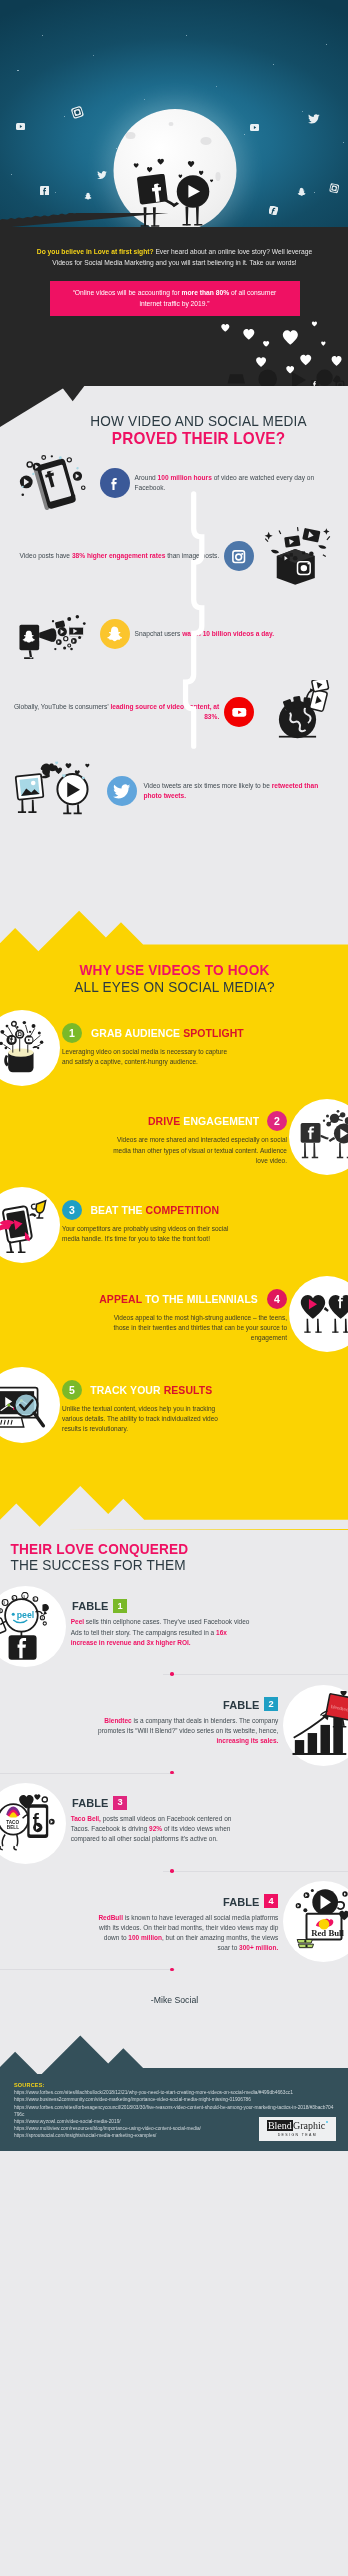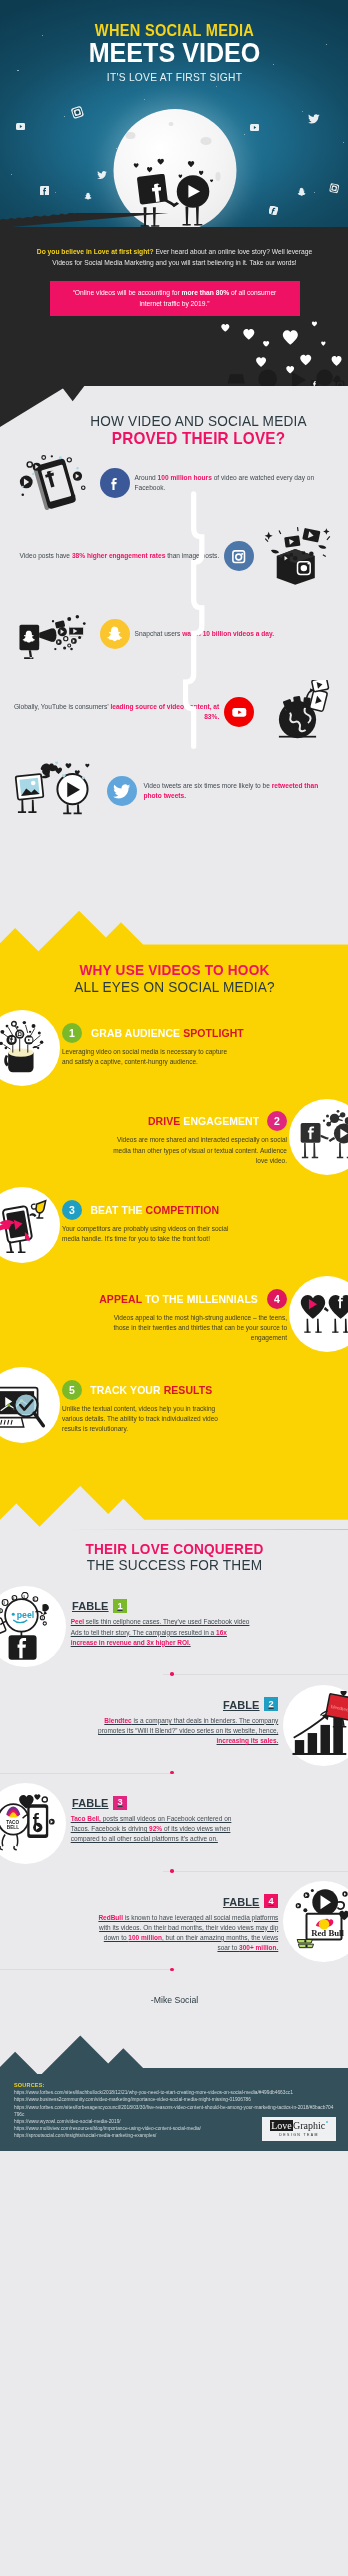--- a/index.html
+++ b/index.html
@@ -125,21 +125,21 @@
 
   
   .sec4 { background:#eaeaec; position:relative; padding-bottom:5.8px; }
   .fable { position:relative; display:flex; align-items:flex-start; min-height:74px; margin-top:3.5px; }
   .fable.rev { flex-direction:row-reverse; }
   .f-circle {
     width:81px; height:81px; border-radius:50%; background:#fff; flex:0 0 81px;
     display:flex; align-items:center; justify-content:center; margin-left:-15px; position:relative;
   }
   .fable.rev .f-circle { margin-left:0; margin-right:-15px; }
-  .f-body { flex:1; padding:12.8px 8.1px 0 4.7px;text-decoration:underline; }
+  .f-body { flex:1; padding:12.8px 8.1px 0 4.7px; }
   .fable.rev .f-body { text-align:right; padding:12.8px 4.7px 0 8.1px; }
   .f-label { display:flex; align-items:center; gap:3.5px; }
   .fable.rev .f-label { justify-content:flex-end; }
   .f-word {
     font-size:11.6px; font-weight:bold; color:#2b3a42; letter-spacing:0.1px;
     font-family:"Liberation Sans Narrow","Liberation Sans",sans-serif; transform:scaleX(.95);
   }
   .f-num {
     color:#fff; font-size:9.3px; font-weight:bold; padding:0.6px 4.7px; line-height:1.35;
     font-family:"Liberation Sans Narrow","Liberation Sans",sans-serif;
@@ -239,25 +239,20 @@
           <rect x="2" y="2" width="20" height="20" rx="4" fill="#fff"></rect>
           <rect x="5" y="5" width="14" height="14" rx="3" fill="none" stroke="#11465c" stroke-width="2"></rect>
           <circle cx="12" cy="12" r="3.6" fill="#11465c"></circle>
           <circle cx="17.4" cy="6.6" r="1.1" fill="#11465c"></circle>
         </g>
       </svg>
     <svg class="mini-social" style="left:84px;top:192px" width="8.1" height="8.7" viewBox="0 0 24 24">
         <path d="M12 1.5c3.1 0 5 2.3 5 5.2 0 1 .1 2 .3 2.3.3.4 1.4-.3 2-.1.6.2.8 1 .2 1.4-.6.4-2 .8-2.1 1.3-.2.7 2.1 4 4.3 4.4.7.2.6 1 0 1.3-.7.3-2 .5-2.3.9-.2.4.1 1.1-.4 1.3-.7.3-2.1-.3-3.3.1-1 .3-1.8 1.9-3.7 1.9s-2.7-1.6-3.7-1.9c-1.2-.4-2.6.2-3.3-.1-.5-.2-.2-.9-.4-1.3-.3-.4-1.6-.6-2.3-.9-.6-.3-.7-1.1 0-1.3 2.2-.4 4.5-3.7 4.3-4.4-.1-.5-1.5-.9-2.1-1.3-.6-.4-.4-1.2.2-1.4.6-.2 1.7.5 2-.1.2-.3.3-1.3.3-2.3 0-2.9 1.9-5.2 5-5.2z" fill="#fff"></path>
       </svg>
 
-    <div class="hero-title-wrap">
-      <div class="t-line1">WHEN SOCIAL MEDIA</div>
-      <div class="t-line2">MEETS VIDEO</div>
-      <div class="t-line3">IT'S LOVE AT FIRST SIGHT</div>
-    </div>
 
     <div class="moon">
       <span class="crater" style="left:12.8px;top:23px;width:9.3px;height:7px"></span>
       <span class="crater" style="left:87px;top:28px;width:11.6px;height:8.1px"></span>
       <span class="crater" style="left:35px;top:70px;width:7px;height:11.6px"></span>
       <span class="crater" style="left:70px;top:88px;width:8.1px;height:5.8px"></span>
       <span class="crater" style="left:102px;top:63px;width:5.8px;height:9.3px"></span>
       <span class="crater" style="left:55px;top:12.8px;width:5.2px;height:4.1px"></span>
     </div>
 
@@ -754,21 +749,21 @@
       </div>
     </div>
     <div style="height:25.6px"></div>
   </section>
 
   <svg class="zig-top" viewBox="0 0 600 76" preserveAspectRatio="none" style="display:block;background:#fbd302">
     <path fill="#eaeaec" d="M0 76V58l28-28 40 40 70-70 48 48 26-26 36 36h352v16z"></path>
   </svg>
 
   <section class="sec4">
-    <div style="text-align:center;padding-top:10.5px">
+    <div style="text-align:left;padding-top:10.5px">
       <div class="h-pink" style="font-size:14.5px">THEIR LOVE CONQUERED</div>
       <div class="h-dark" style="font-size:14.5px">THE SUCCESS FOR THEM</div>
     </div>
 
     <div class="fable" style="margin-top:12.8px">
       <div class="f-circle">
         <svg width="69" height="70" viewBox="0 0 118 120">
           <g>
             <circle cx="52" cy="40" r="28" fill="#fff" stroke="#1c1c1c" stroke-width="3"></circle>
             <circle cx="38" cy="38" r="2.6" fill="#1f9fc4"></circle>
@@ -973,20 +968,20 @@
         <li>https://www.forbes.com/sites/lilachbullock/2018/12/21/why-you-need-to-start-creating-more-videos-on-social-media/#499db4663cc1</li>
         <li>https://www.business2community.com/video-marketing/importance-video-social-media-might-missing-01906786</li>
         <li>https://www.forbes.com/sites/forbesagencycouncil/2018/03/30/five-reasons-video-content-should-be-among-your-marketing-tactics-in-2018/#3bacb704796c</li>
         <li>https://www.wyzowl.com/video-social-media-2019/</li>
         <li>https://www.multiview.com/resources/blog/importance-using-video-content-social-media/</li>
         <li>https://sproutsocial.com/insights/social-media-marketing-examples/</li>
       </ul>
     </div>
     <div class="logo-box">
       <div class="logo-main">
-        <span class="inv">Love</span><span>Graphic</span><span class="logo-dot"></span>
+        <span class="inv">Blend</span><span>Graphic</span><span class="logo-dot"></span>
       </div>
       <div class="logo-sub">DESIGN TEAM</div>
     </div>
   </footer>
 
 </div>
 
 
 </body></html>

